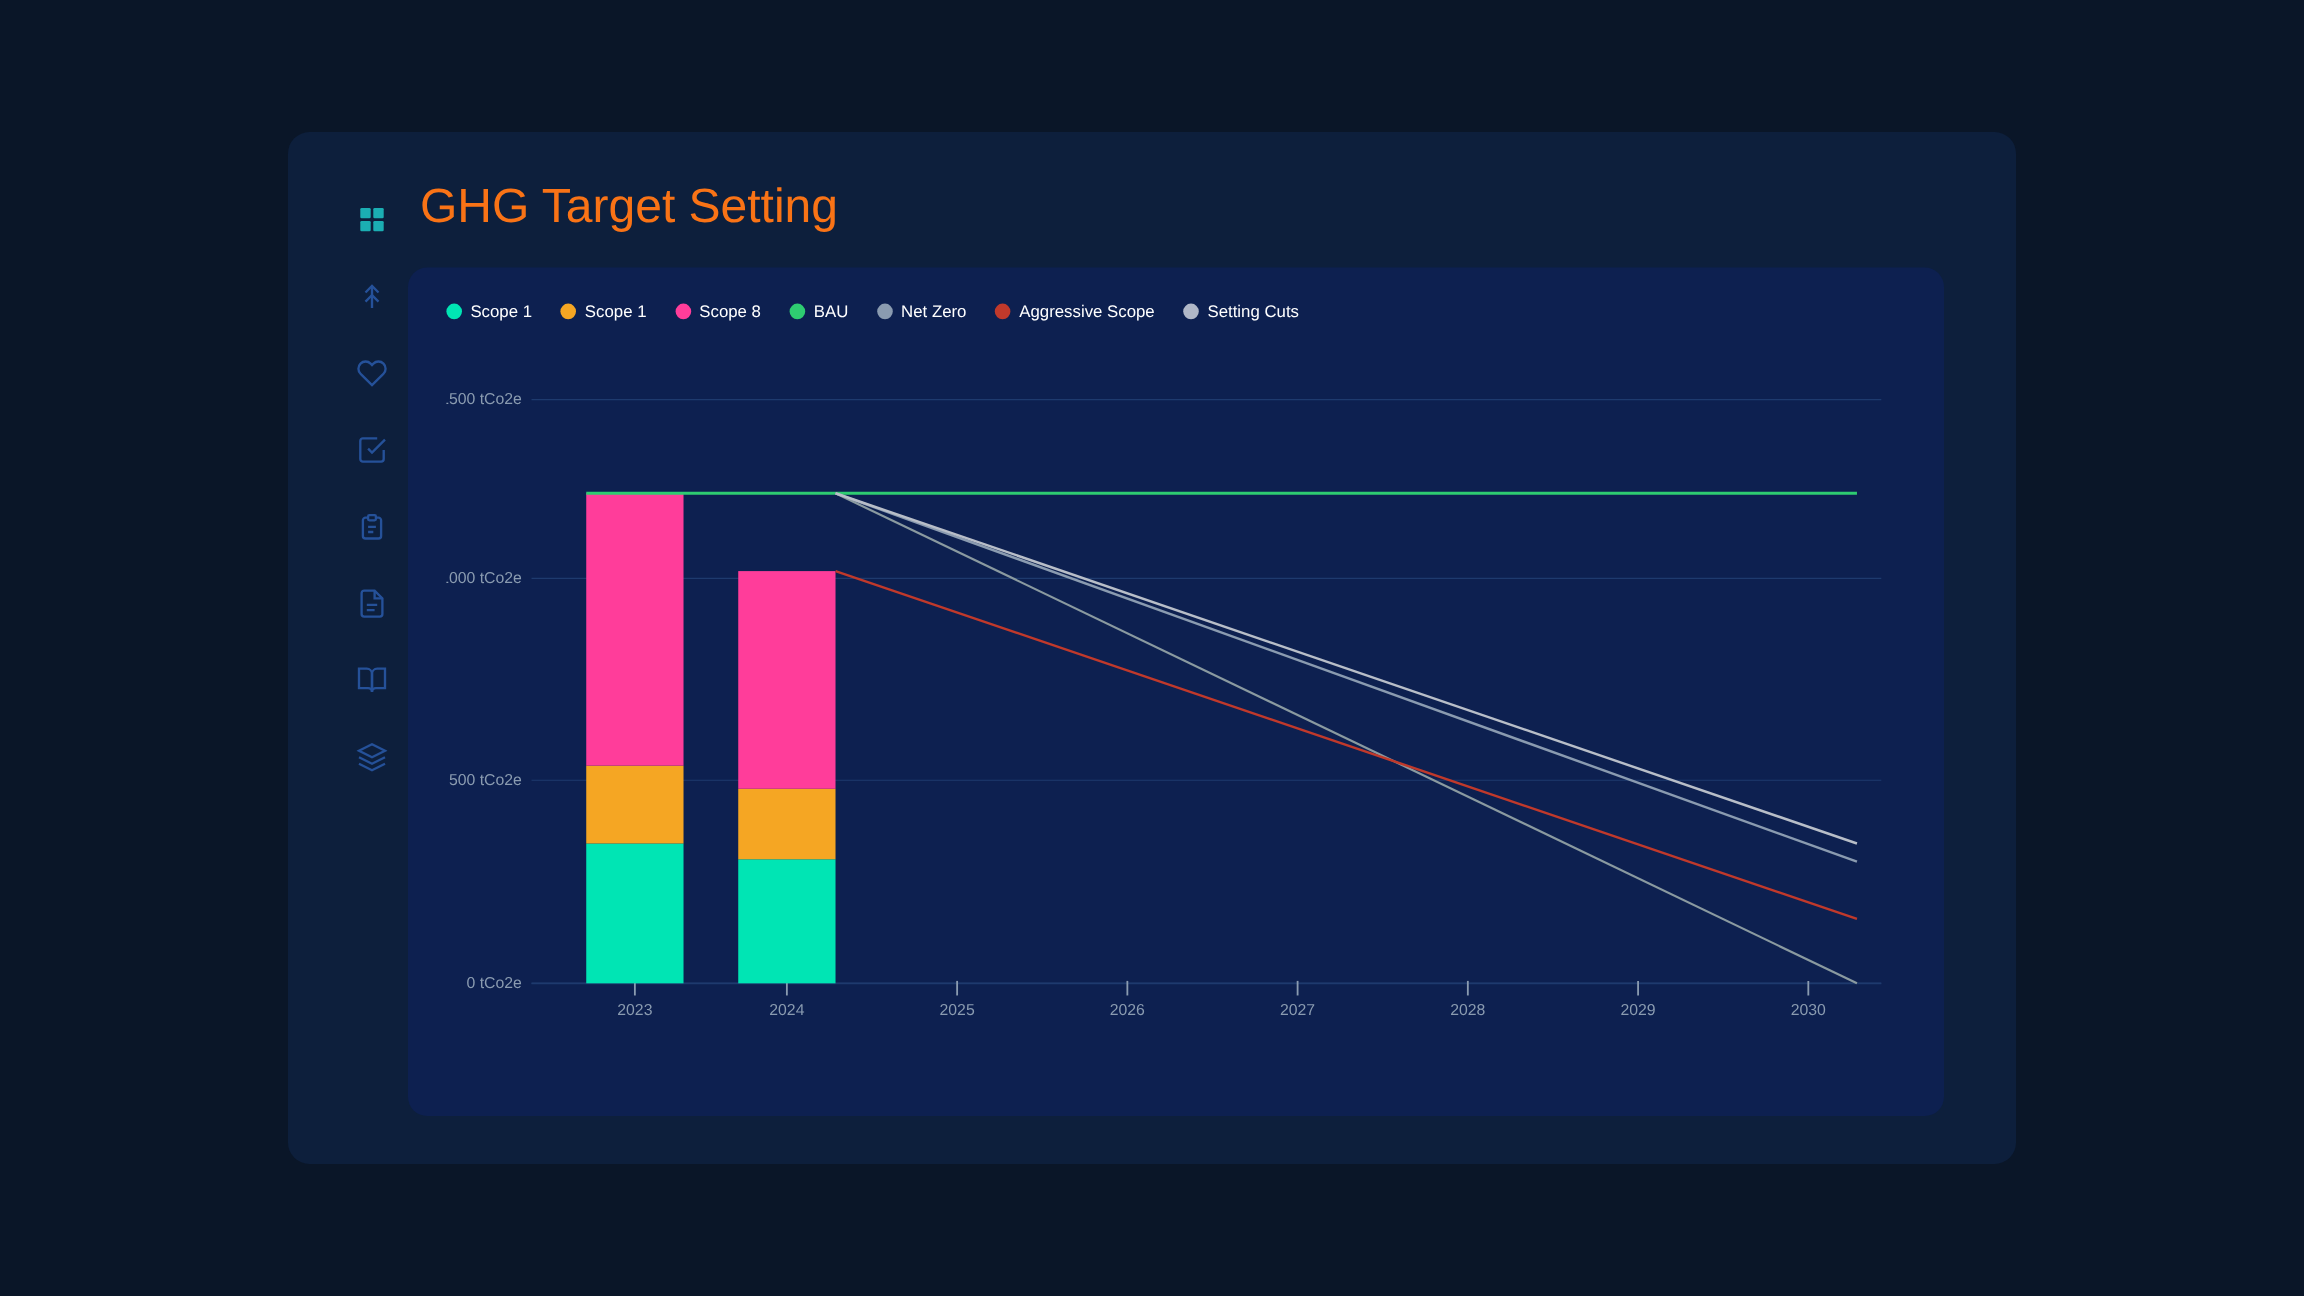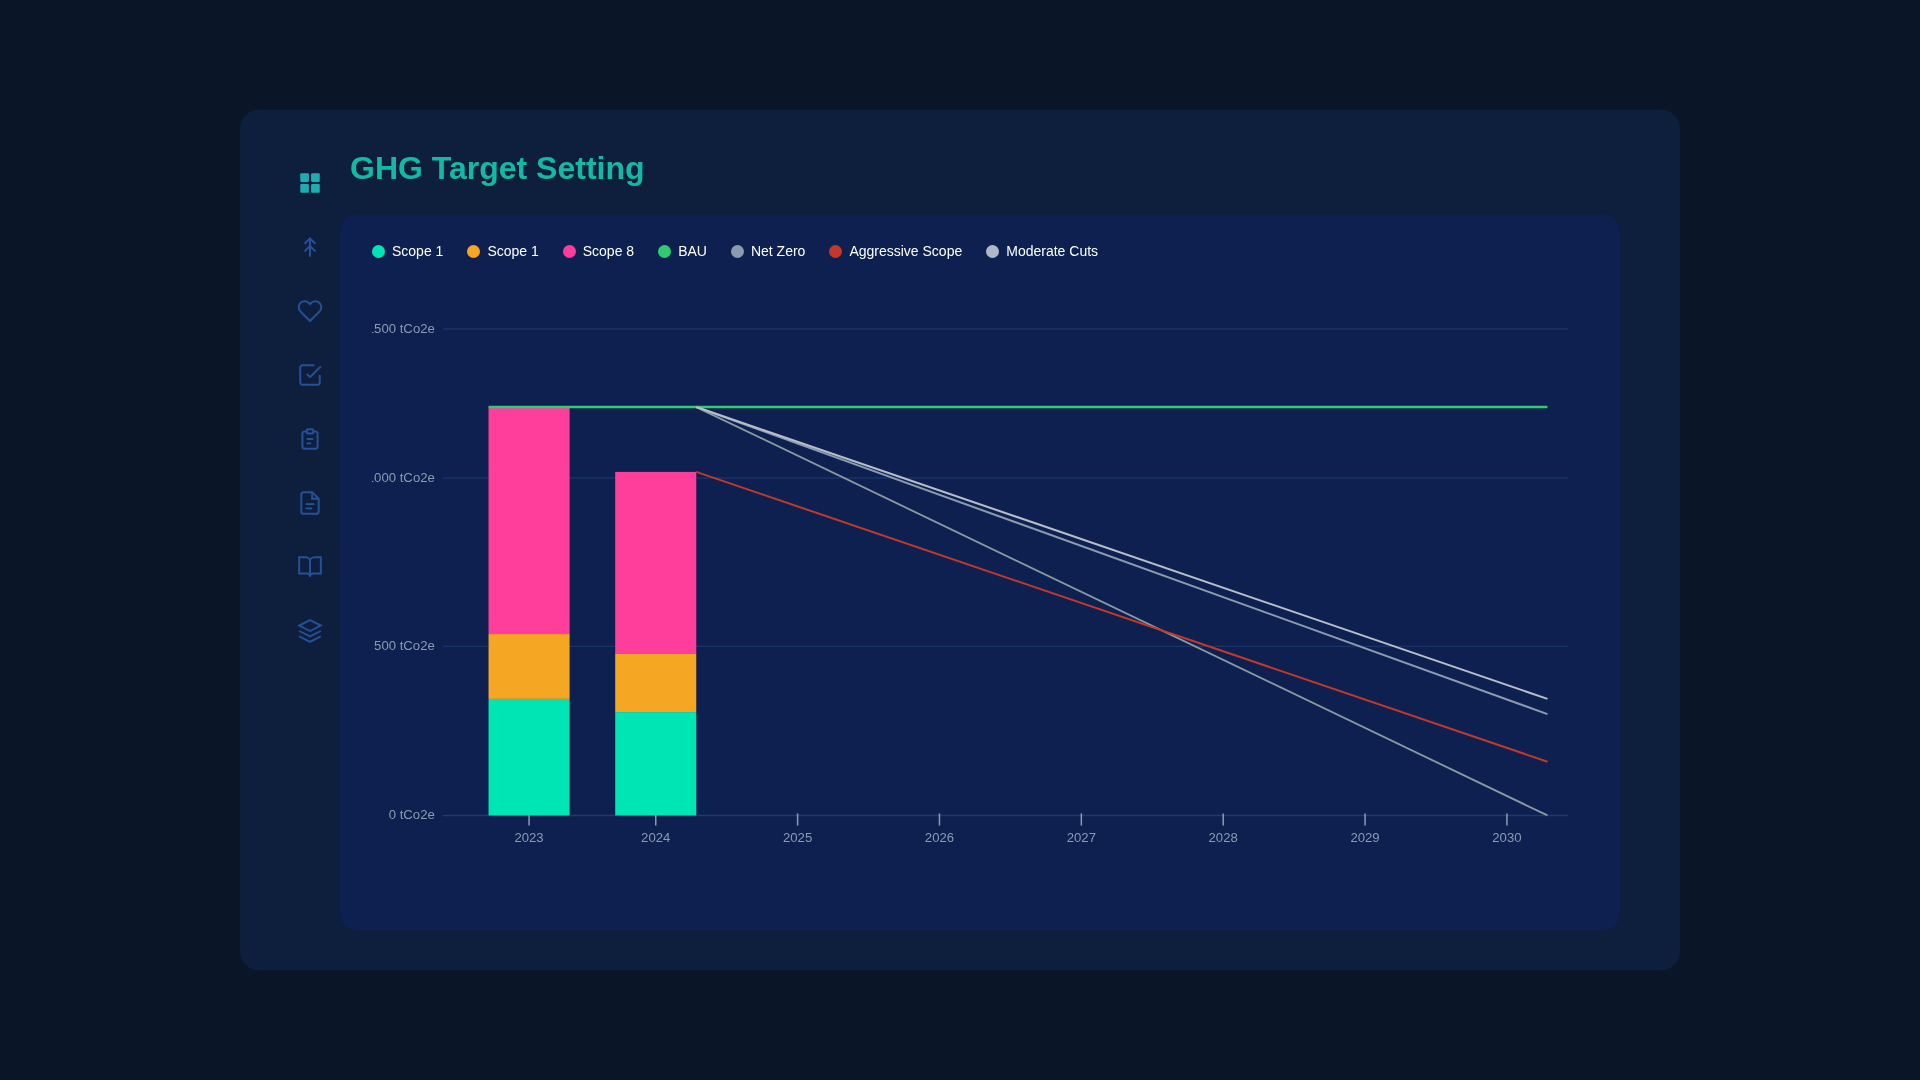--- a/index.html
+++ b/index.html
@@ -47,23 +47,23 @@
       stroke: currentColor;
       stroke-width: 1.8;
     }
     
     .main-content {
       flex: 1;
       display: flex;
       flex-direction: column;
     }
     .page-title {
-      font-size: 32px;
-      font-weight: 700;
-      color: #14b8a6;
+      font-size: 40px;
+      font-weight: 400;
+      color: #f97316;
       margin-bottom: 28px;
       margin-left: 10px;
     }
     
     .chart-card {
       background: #0d2050;
       border-radius: 16px;
       padding: 28px 32px 24px 32px;
       flex: 1;
       display: flex;
@@ -201,21 +201,21 @@
         <div class="legend-item">
           <div class="legend-dot" style="background:#8a9bb0;"></div>
           <span class="legend-label">Net Zero</span>
         </div>
         <div class="legend-item">
           <div class="legend-dot" style="background:#c0392b;"></div>
           <span class="legend-label">Aggressive Scope</span>
         </div>
         <div class="legend-item">
           <div class="legend-dot" style="background:#b0b8c8;"></div>
-          <span class="legend-label">Moderate Cuts</span>
+          <span class="legend-label">Setting Cuts</span>
         </div>
       </div>
 
       <div class="chart-area">
         <svg class="chart-svg" viewBox="0 0 1200 560" preserveAspectRatio="xMidYMid meet">
 
           <line x1="70" y1="500" x2="1180" y2="500" stroke="#1e3a6e" stroke-width="1"></line>
           <text x="62" y="504" fill="#8a9bb0" font-size="13" text-anchor="end">0 tCo2e</text>
 
           <line x1="70" y1="333" x2="1180" y2="333" stroke="#1e3a6e" stroke-width="1"></line>

